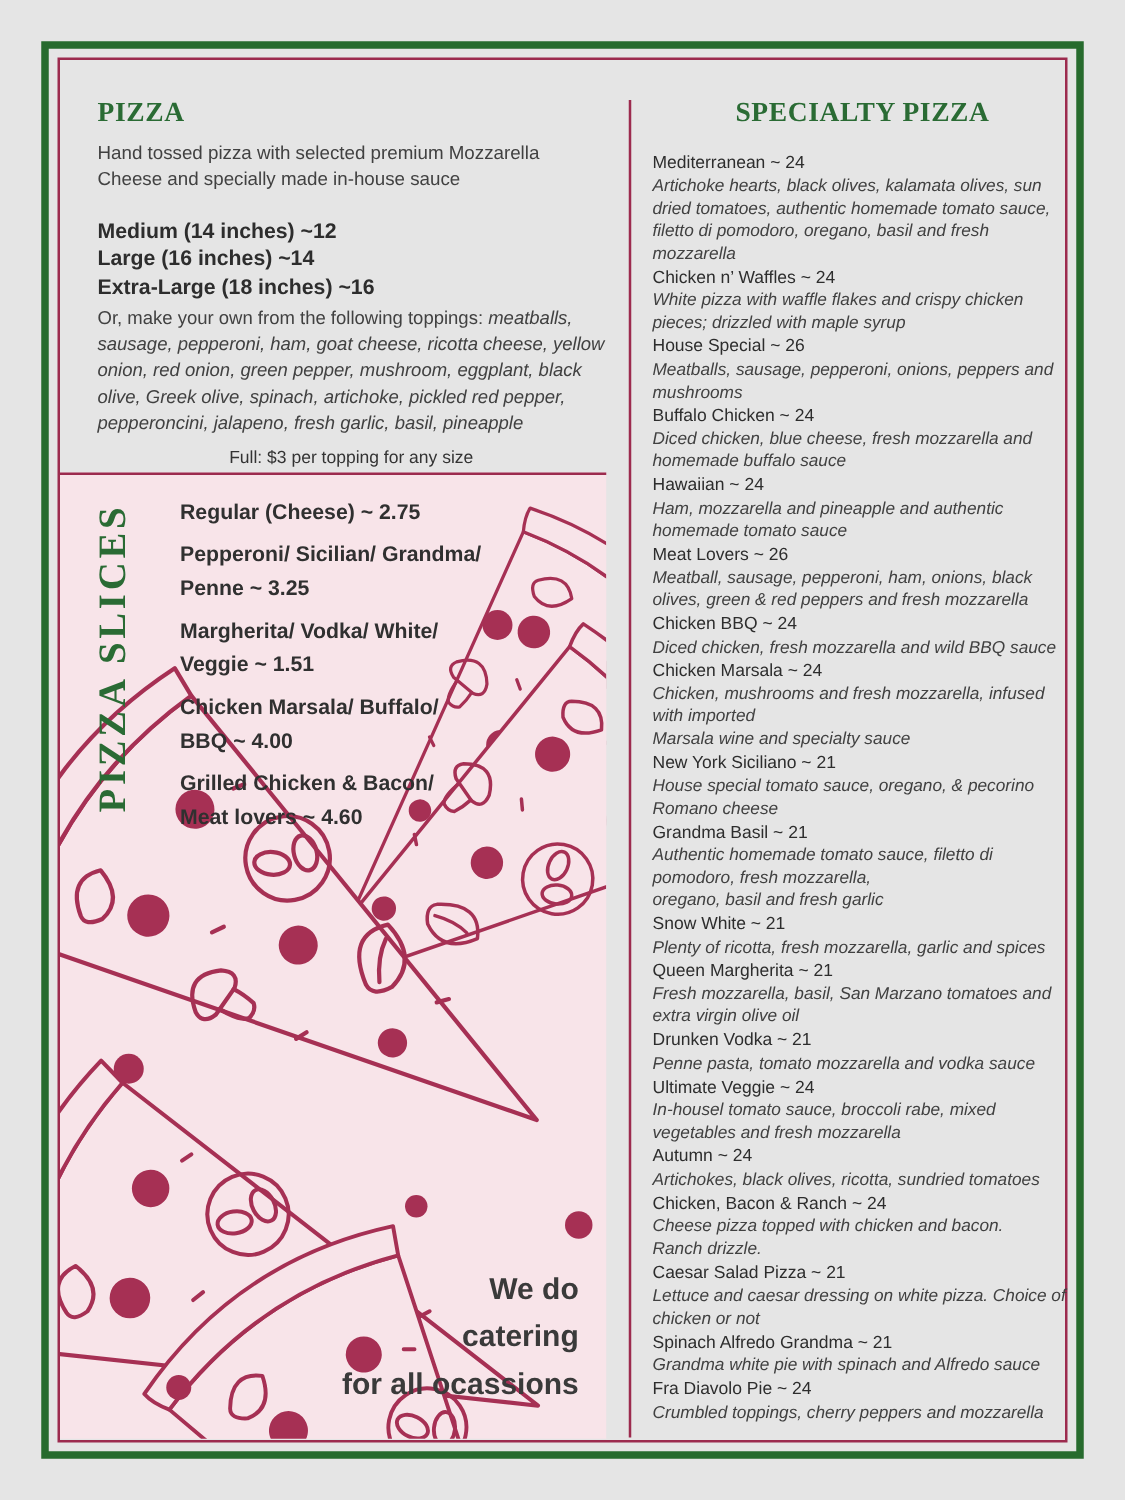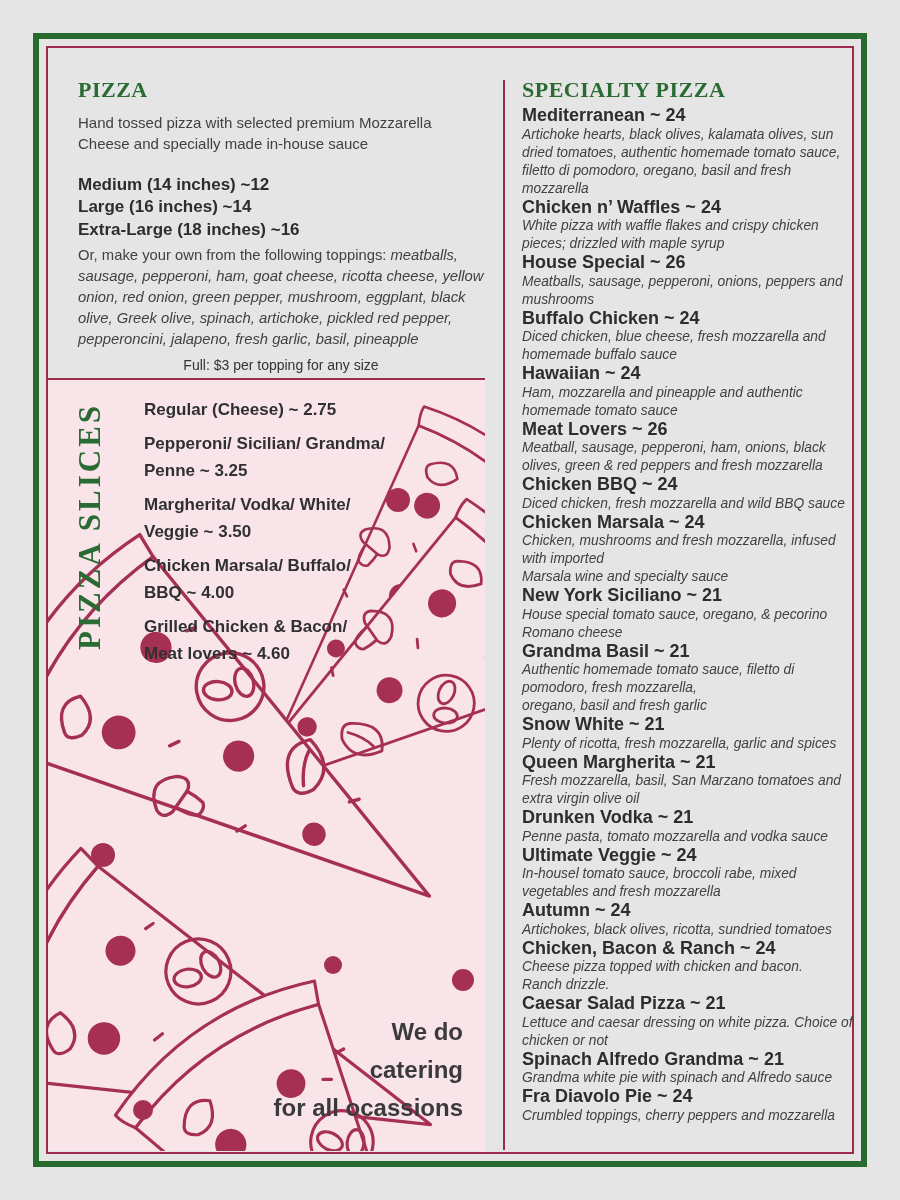--- a/index.html
+++ b/index.html
@@ -31,22 +31,22 @@
   .vertical-heading{position:absolute;left:24px;top:14px;height:256px;z-index:1;
     font-family:"Liberation Serif",serif;font-weight:bold;font-size:31px;letter-spacing:3px;
     color:var(--green);writing-mode:vertical-rl;transform:rotate(180deg);white-space:nowrap;}
   .slice-list{position:absolute;left:96px;top:16px;width:246px;z-index:1;list-style:none;}
   .slice-list li{font-size:17px;font-weight:bold;line-height:27px;color:#303030;margin-bottom:7px;}
   .catering{position:absolute;right:22px;bottom:24px;z-index:1;text-align:right;
     font-size:24px;font-weight:bold;line-height:38px;color:#3a3a3a;}
 
   
   .right-col{position:absolute;left:522px;top:78px;width:336px;}
-  .right-col .section-heading{margin-bottom:5px;}
-  .item-name{font-size:18px;font-weight:bold;line-height:19.5px;color:#2d2d2d;}
+  .right-col .section-heading{margin-bottom:19px;text-align:center;}
+  .item-name{font-size:14px;font-weight:normal;line-height:19.5px;color:#2d2d2d;}
   .item-desc{font-size:13.8px;font-style:italic;line-height:18px;color:var(--gray);white-space:pre-line;}
 </style>
 </head>
 <body>
 
 <div class="page">
   <div class="frame-green"></div>
   <div class="frame-maroon"></div>
   <div class="divider-v"></div>
 
@@ -96,21 +96,21 @@
       <circle cx="95" cy="730" r="10" fill="#a63054"></circle>
       <circle cx="285" cy="585" r="9" fill="#a63054"></circle>
     </svg>
     <div class="vertical-heading">PIZZA SLICES</div>
     <ul class="slice-list">
 
         <li>Regular (Cheese) ~ 2.75</li>
 
         <li>Pepperoni/ Sicilian/ Grandma/ Penne ~ 3.25</li>
 
-        <li>Margherita/ Vodka/ White/ Veggie ~ 3.50</li>
+        <li>Margherita/ Vodka/ White/ Veggie ~ 1.51</li>
 
         <li>Chicken Marsala/ Buffalo/ BBQ ~ 4.00</li>
 
         <li>Grilled Chicken &amp; Bacon/ Meat lovers ~ 4.60</li>
 
     </ul>
     <div class="catering">
       <div>We do</div>
       <div>catering</div>
       <div>for all ocassions</div>

